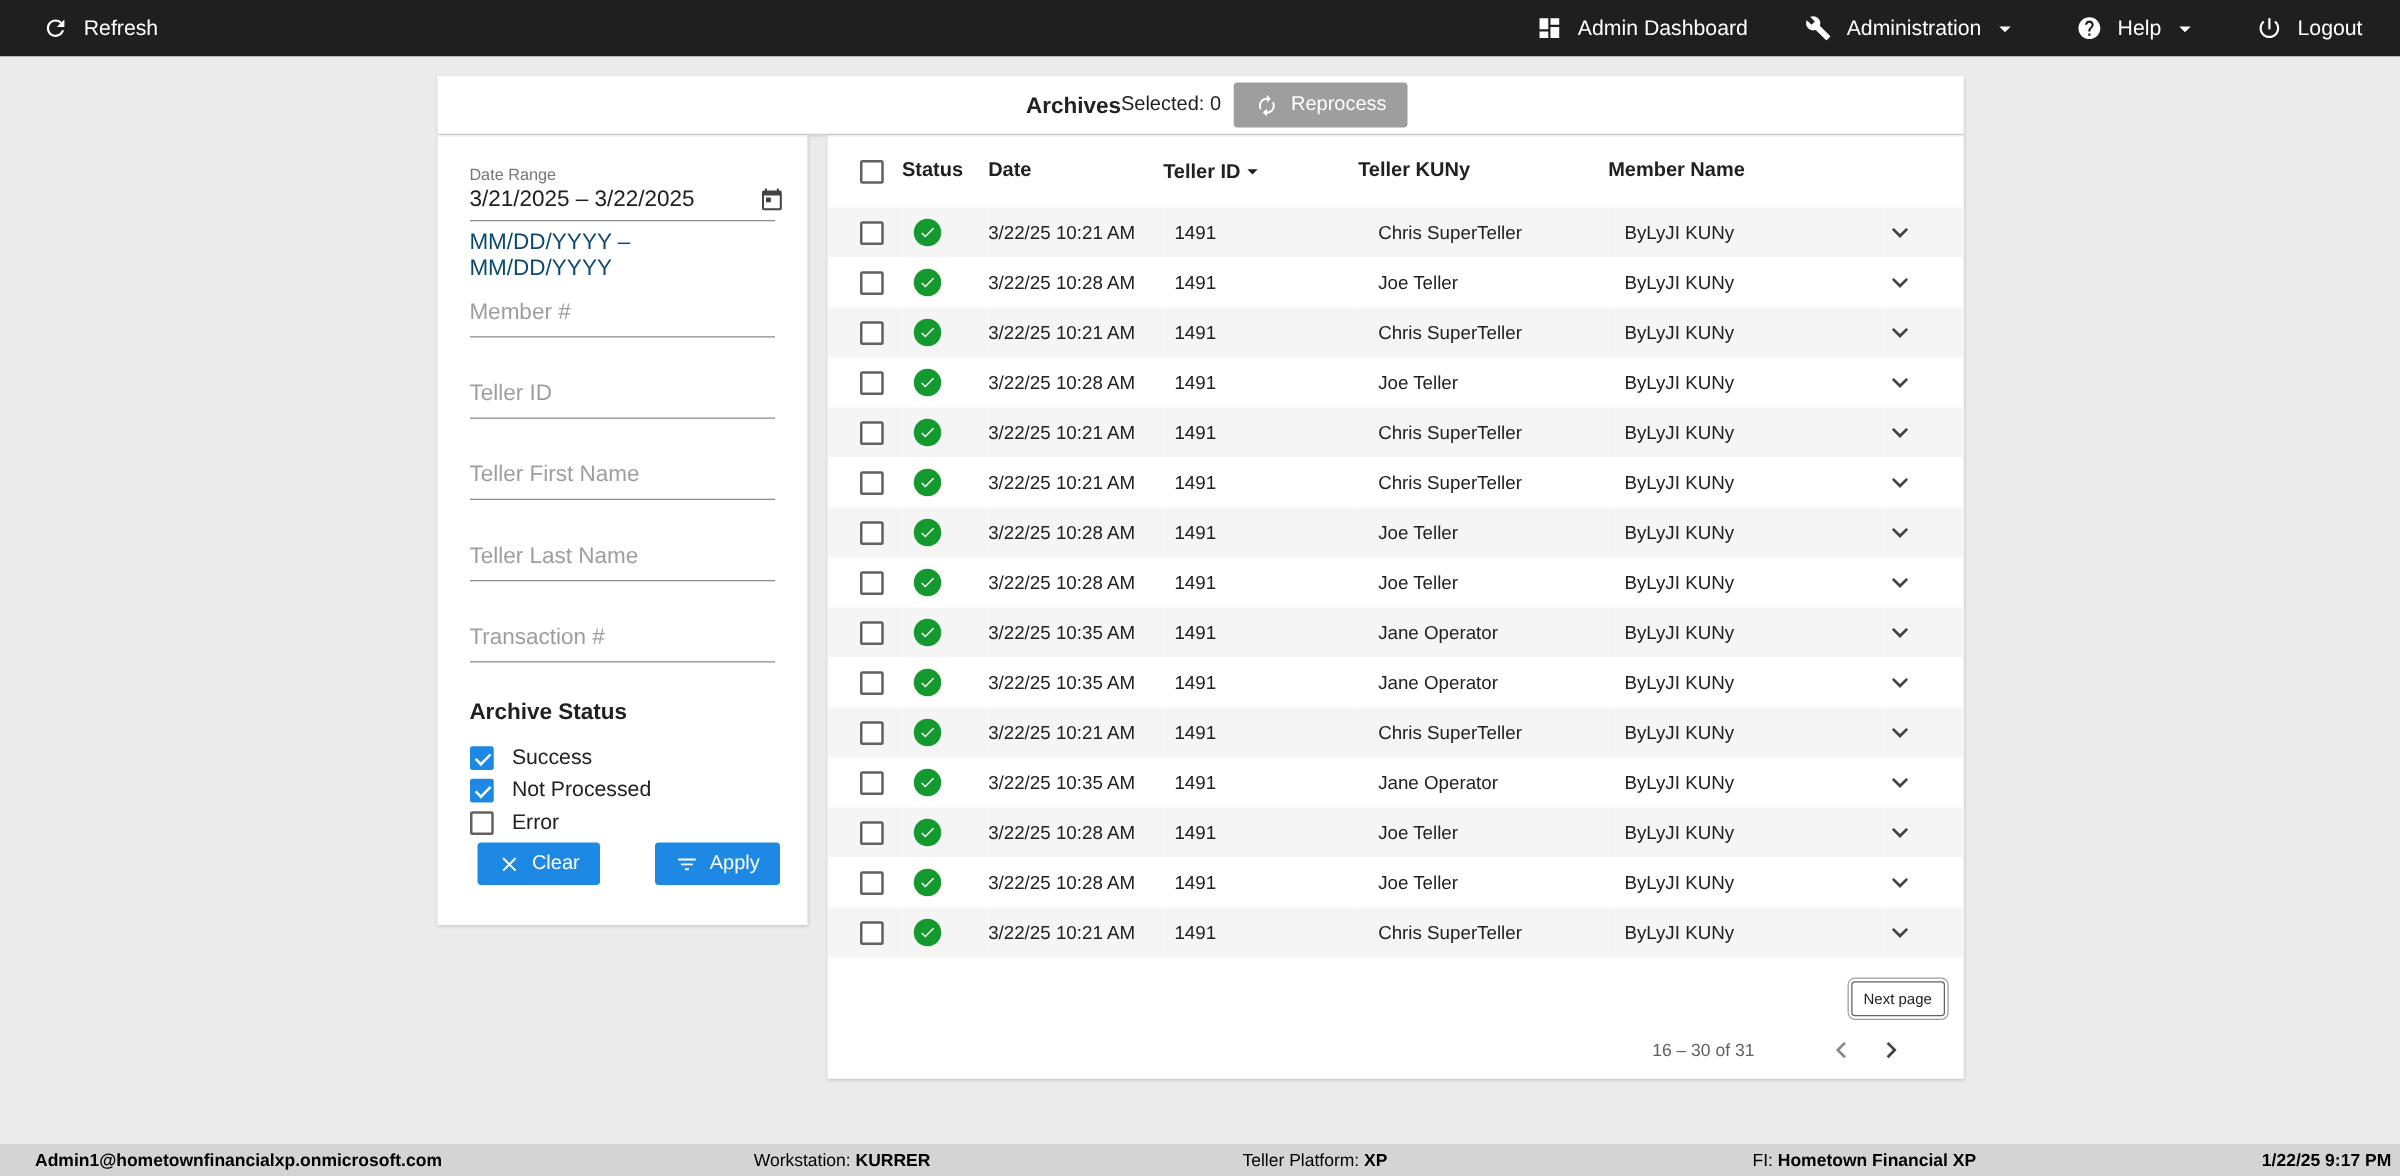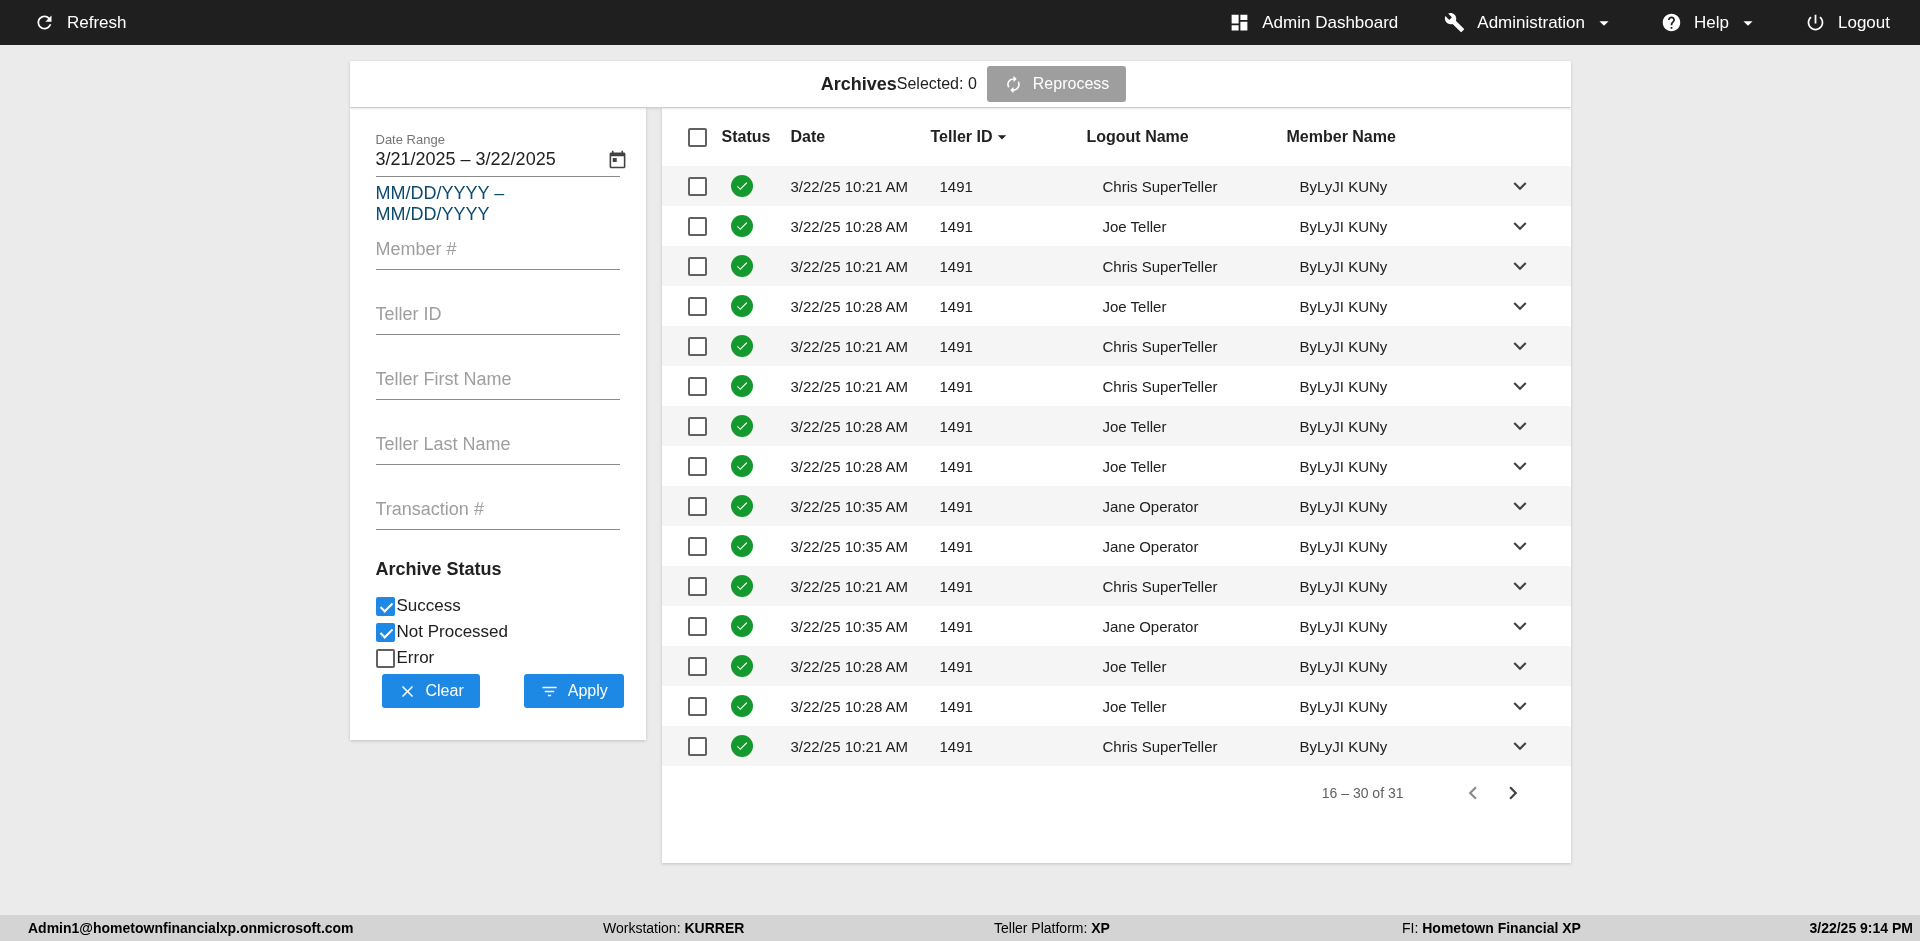--- a/index.html
+++ b/index.html
@@ -30,21 +30,21 @@
   .f-date-wrap { margin-top:2px; display:flex; align-items:center; border-bottom:1px solid #8a8a8a; padding-bottom:6px; }
   .f-date { border:none; outline:none; font-size:18px; color:#212121; flex:1; background:transparent; font-family:inherit; padding:0; }
   .cal-btn { background:none; border:none; display:flex; }
   .cal-btn svg { width:19px; height:19px; fill:#424242; }
   .f-hint { margin-top:6px; font-size:18px; color:#0c4a6e; }
   .f-input { display:block; width:100%; border:none; outline:none; border-bottom:1px solid #8a8a8a; font-size:18px; color:#212121; background:transparent; font-family:inherit; padding:0 0 9px 0; margin-top:34px; }
   .f-input::placeholder { color:#9e9e9e; opacity:1; }
   .f-input.first { margin-top:14px; }
   .f-section-title { margin-top:29px; font-size:18px; font-weight:bold; color:#212121; }
   .check-list { margin-top:16px; }
-  .check-row { display:flex; align-items:center; gap:2px; height:20px; margin-bottom:6px; font-size:17px; color:#212121; }
+  .check-row { display:flex; align-items:center; gap:15px; height:20px; margin-bottom:6px; font-size:17px; color:#212121; }
   .cb { width:19px; height:19px; border:2px solid #616161; border-radius:2px; background:#fff; display:inline-block; position:relative; flex:0 0 auto; }
   .cb.checked { background:#1e88e5; border-color:#1e88e5; }
   .cb.checked::after { content:""; position:absolute; left:5px; top:1px; width:5px; height:10px; border:solid #fff; border-width:0 2px 2px 0; transform:rotate(45deg); }
   .f-buttons { display:flex; gap:44px; margin-left:6px;align-items:center; }
   .btn-blue { display:inline-flex; align-items:center; gap:9px; background:#1e88e5; color:#fff; border:none; border-radius:3px; height:34px; padding:0 16px; font-size:16px; font-family:inherit; }
   .btn-blue svg { width:19px; height:19px; fill:#fff; }
 
   
   .table-card { flex:1; height:755px; background:#fff; box-shadow:0 1px 3px rgba(0,0,0,.18); }
   table { width:100%; border-collapse:collapse; table-layout:fixed; }
@@ -209,21 +209,21 @@
         <thead>
           <tr data-interactable="false">
             <th>
                 <span class="cb" data-interactable="true"></span>
               </th>
             <th data-interactable="false">Status</th>
             <th data-interactable="false">Date</th>
             <th class="sortable" data-interactable="true"><span data-interactable="false">Teller ID</span><svg class="sort-arrow" data-interactable="false" viewBox="0 0 24 24">
                   <path d="M7 10l5 5 5-5z"></path>
                 </svg></th>
-            <th data-interactable="false">Logout Name</th>
+            <th data-interactable="false">Teller KUNy</th>
             <th data-interactable="false">Member Name</th>
             <th></th>
           </tr>
         </thead>
         <tbody>
             <tr data-interactable="false">
     <td class="c-cb">
                 <span class="cb" data-interactable="true"></span>
               </td>
     <td class="c-status"><span class="status-ok" data-interactable="false">
@@ -533,20 +533,23 @@
                 <button class="chev-btn" data-interactable="true">
                   <svg data-interactable="false" viewBox="0 0 24 24">
                     <path d="M7.41 8.59L12 13.17l4.59-4.58L18 10l-6 6-6-6 1.41-1.41z"></path>
                   </svg>
                 </button>
               </td>
   </tr>
           </tbody>
       </table>
 
+      <div class="nextpage-row">
+        <button class="nextpage-btn" data-interactable="true">Next page</button>
+      </div>
       <div class="pagination-row" data-interactable="false">
         <span class="page-range" data-interactable="false">16 – 30 of 31</span>
         <button class="pg-btn prev" data-interactable="true">
           <svg data-interactable="false" viewBox="0 0 24 24">
               <path d="M15.41 7.41L14 6l-6 6 6 6 1.41-1.41L10.83 12z"></path>
             </svg>
         </button>
         <button class="pg-btn next" data-interactable="true">
           <svg data-interactable="false" viewBox="0 0 24 24">
               <path d="M10 6L8.59 7.41 13.17 12l-4.58 4.59L10 18l6-6z"></path>
@@ -555,14 +558,14 @@
       </div>
     </section>
   </div>
 </div>
 
 <div class="statusbar" data-interactable="false">
   <span class="sb-item sb-user" data-interactable="false">Admin1@hometownfinancialxp.onmicrosoft.com</span>
   <span class="sb-item sb-workstation" data-interactable="false"><span data-interactable="false">Workstation: </span><span class="sb-val" data-interactable="false">KURRER</span></span>
   <span class="sb-item sb-platform" data-interactable="false"><span data-interactable="false">Teller Platform: </span><span class="sb-val" data-interactable="false">XP</span></span>
   <span class="sb-item sb-fi" data-interactable="false"><span data-interactable="false">FI: </span><span class="sb-val" data-interactable="false">Hometown Financial XP</span></span>
-  <span class="sb-item sb-datetime" data-interactable="false">3/22/25 9:14 PM</span>
+  <span class="sb-item sb-datetime" data-interactable="false">1/22/25 9:17 PM</span>
 </div>
 
 </body></html>

